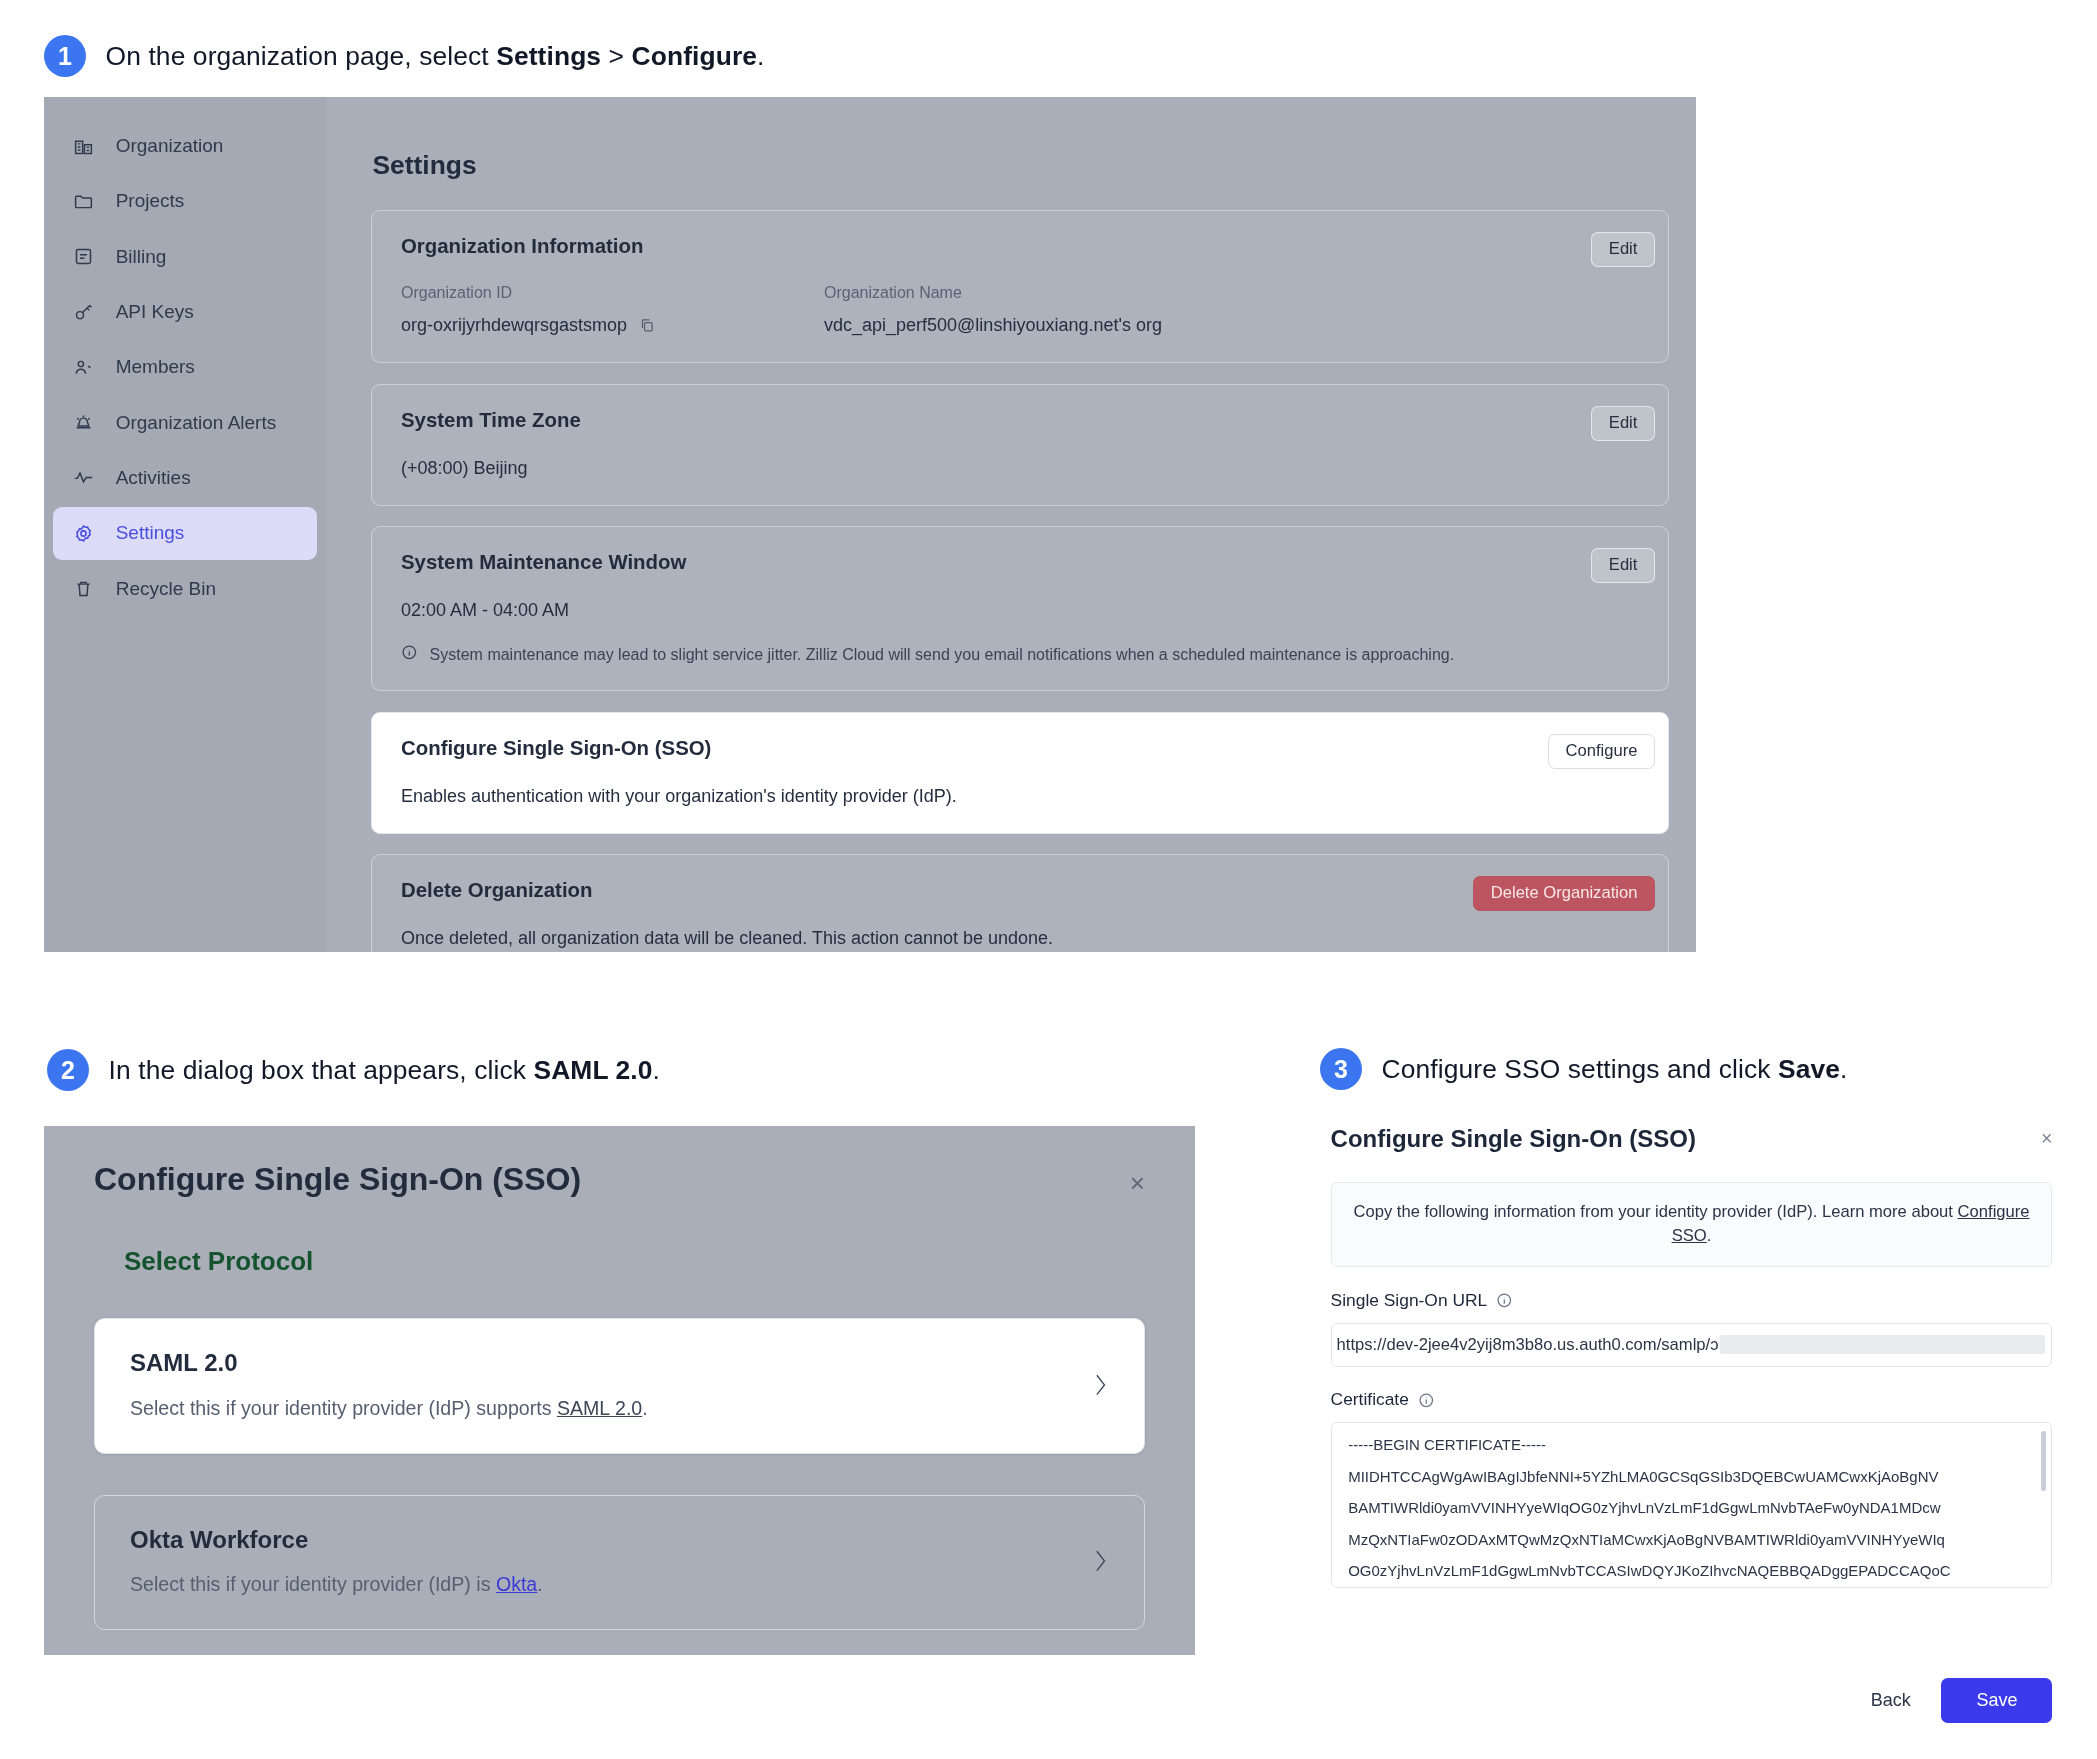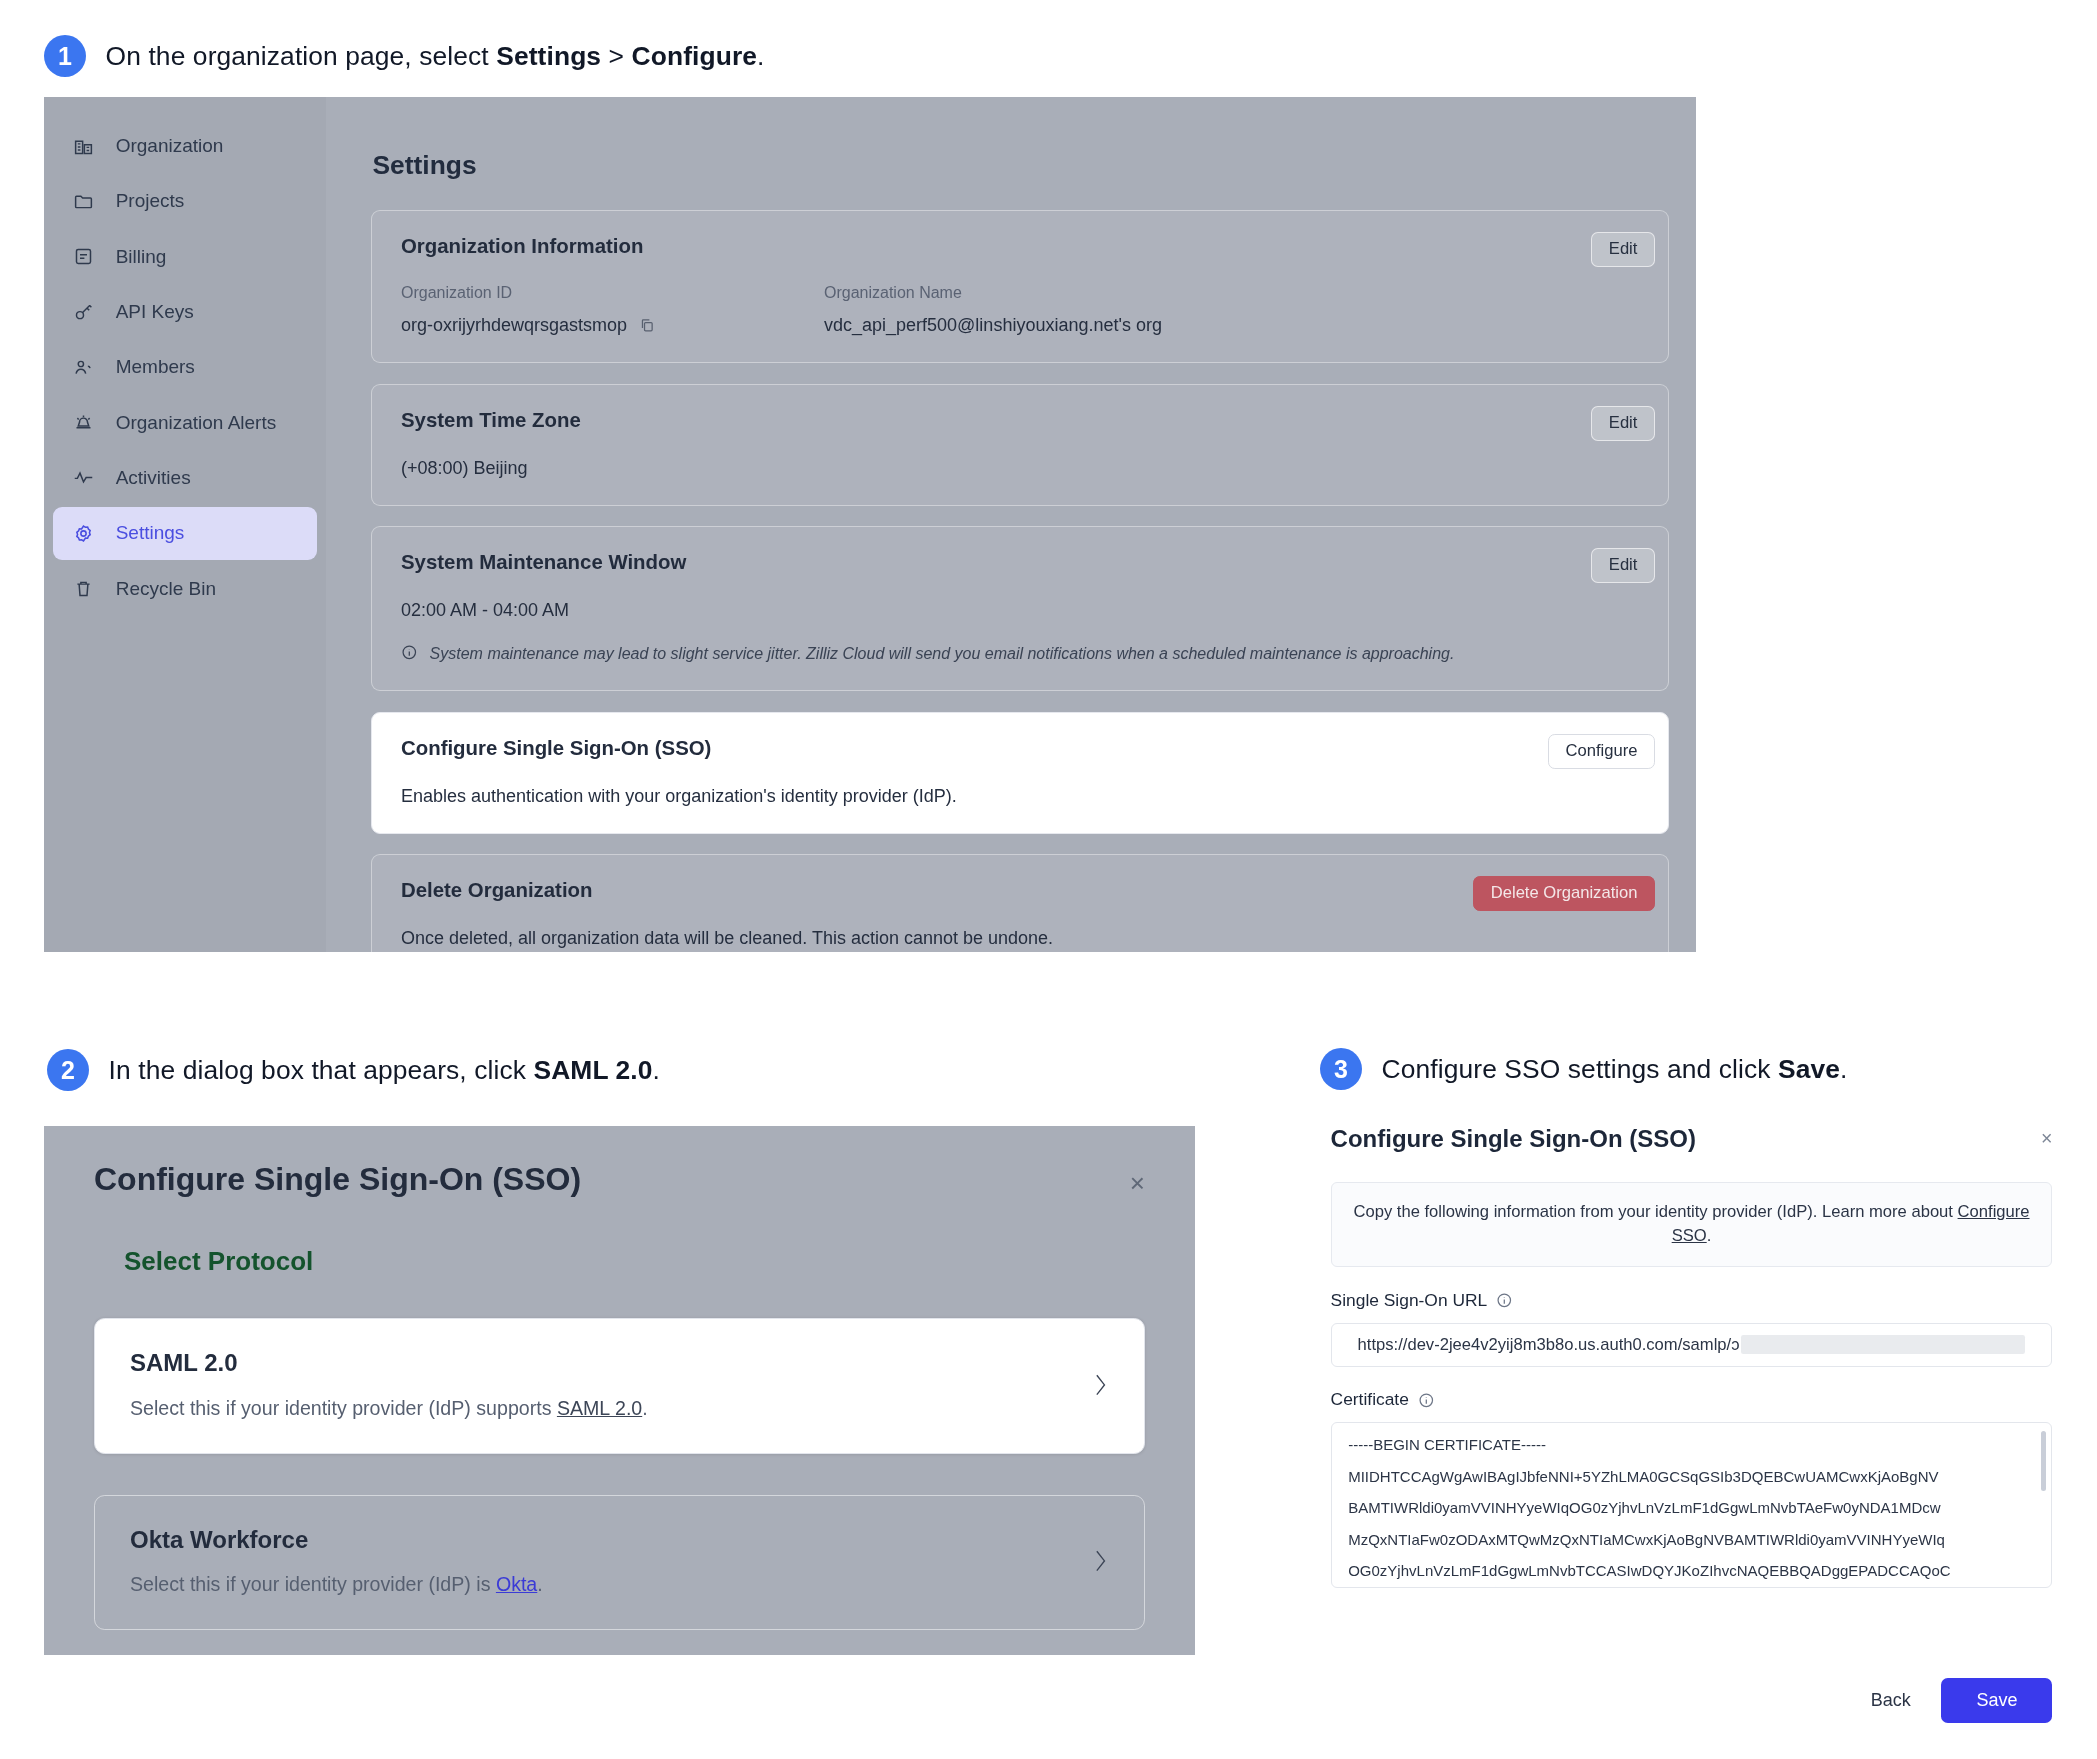--- a/index.html
+++ b/index.html
@@ -72,21 +72,21 @@
     text-align: center;
   }
   .card.white .card-btn { background: #fff; border-color: #d9dce3; color: #273040; }
   .card-btn.danger { background: #bd5560; border-color: #bd5560; color: #f4e7e8; }
   .kv-row { display: flex; margin-top: 26px; }
   .kv { flex: 0 0 423px; }
   .kv .k { font-size: 16px; color: #5a6273; margin-bottom: 13.6px; }
   .kv .v { font-size: 18px; color: #252e3f; display: flex; align-items: center; gap: 12px; }
   .copy-ico { width: 16.6px; height: 16.6px; opacity: .75; }
   .card-line { font-size: 18px; color: #252e3f; margin-top: 26px; }
-  .card-note { display: flex; align-items: center; gap: 12px; font-size: 16px; color: #3a4354; margin-top: 22.7px; font-style: italic; }
+  .card-note { display: flex; align-items: flex-end; gap: 12px; font-size: 16px; color: #3a4354; margin-top: 22.7px; }
   .card-note .i { flex: 0 0 16.6px; }
 
   
   #panel2 { position: absolute; left: 44px; top: 1126px; width: 1151px; height: 529px; background: #a9aeb8; padding: 35px 50px 0 50px; }
   .dlg2-title { font-size: 32px; font-weight: 700; color: #232c3d; }
   .dlg2-close { position: absolute; right: 50px; top: 44px; font-size: 26px; color: #5f6877; line-height: 1; background: none; border: none; font-family: inherit; }
   .dlg2-sub { font-size: 26px; font-weight: 700; color: #14532d; margin-top: 48px; margin-left: 30px; }
   .proto {
     position: relative;
     margin-top: 41px;
@@ -113,21 +113,21 @@
     padding: 16.6px 19.6px;
     font-size: 16.6px; line-height: 1.5; color: #2b3446; text-align: center;
   }
   .notice a { color: #2b3446; text-decoration: underline; }
   .fld { margin: 22.7px 16.6px 0 16.6px; }
   .fld-label { font-size: 17.4px; color: #1d2739; display: flex; align-items: center; gap: 9px; margin-bottom: 12px; }
   .inp {
     position: relative;
     border: 0.8px solid #e3e6ec; border-radius: 6px; background: #fff;
     height: 44px; display: flex; align-items: center;
-    padding: 0 26px; font-size: 16.6px; color: #2c3546; overflow: hidden;
+    padding: 0 5px; font-size: 16.6px; color: #2c3546; overflow: hidden;
     white-space: nowrap;
   }
   .redact { display: inline-block; background: #e9ebee; border-radius: 2.3px; height: 19.6px; vertical-align: middle; }
   .cert {
     border: 0.8px solid #e3e6ec; border-radius: 6px; background: #fff;
     height: 166px; padding: 13.6px 16.6px 0 16.6px; overflow: hidden; position: relative;
   }
   .cert .ln { font-size: 15px; line-height: 1.0; color: #2c3546; margin-bottom: 16.6px; white-space: nowrap; }
   .cert-scroll { position: absolute; right: 5.3px; top: 7.6px; width: 5.3px; height: 60px; background: #c9ced8; border-radius: 3px; }
   .dlg3-foot { position: absolute; right: 16.6px; bottom: 13.6px; display: flex; align-items: center; gap: 26px; }

